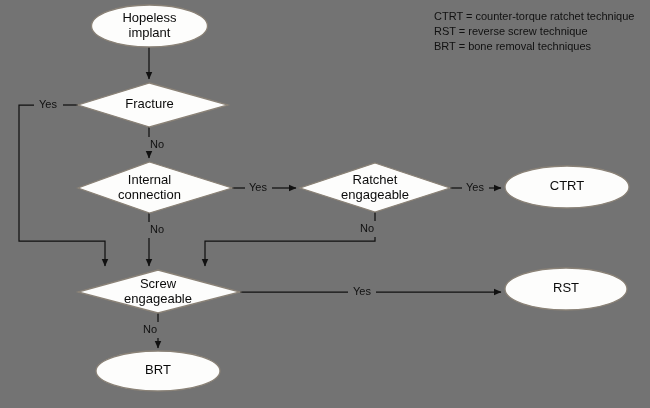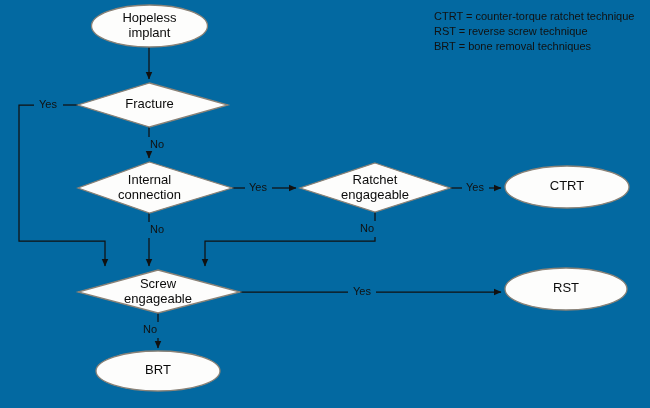--- a/index.html
+++ b/index.html
@@ -10,21 +10,21 @@
     width: 650px;
     height: 408px;
     background: #EFEBE6;
     font-family: "Liberation Sans", sans-serif;
     overflow: hidden;
   }
   #flowchart-root {
     position: relative;
     width: 650px;
     height: 408px;
-    background: #0369a1;
+    background: #737373;
   }
   svg.canvas {
     position: absolute;
     top: 0;
     left: 0;
     width: 650px;
     height: 408px;
   }
   .node-shape {
     fill: #FDFDFC;

